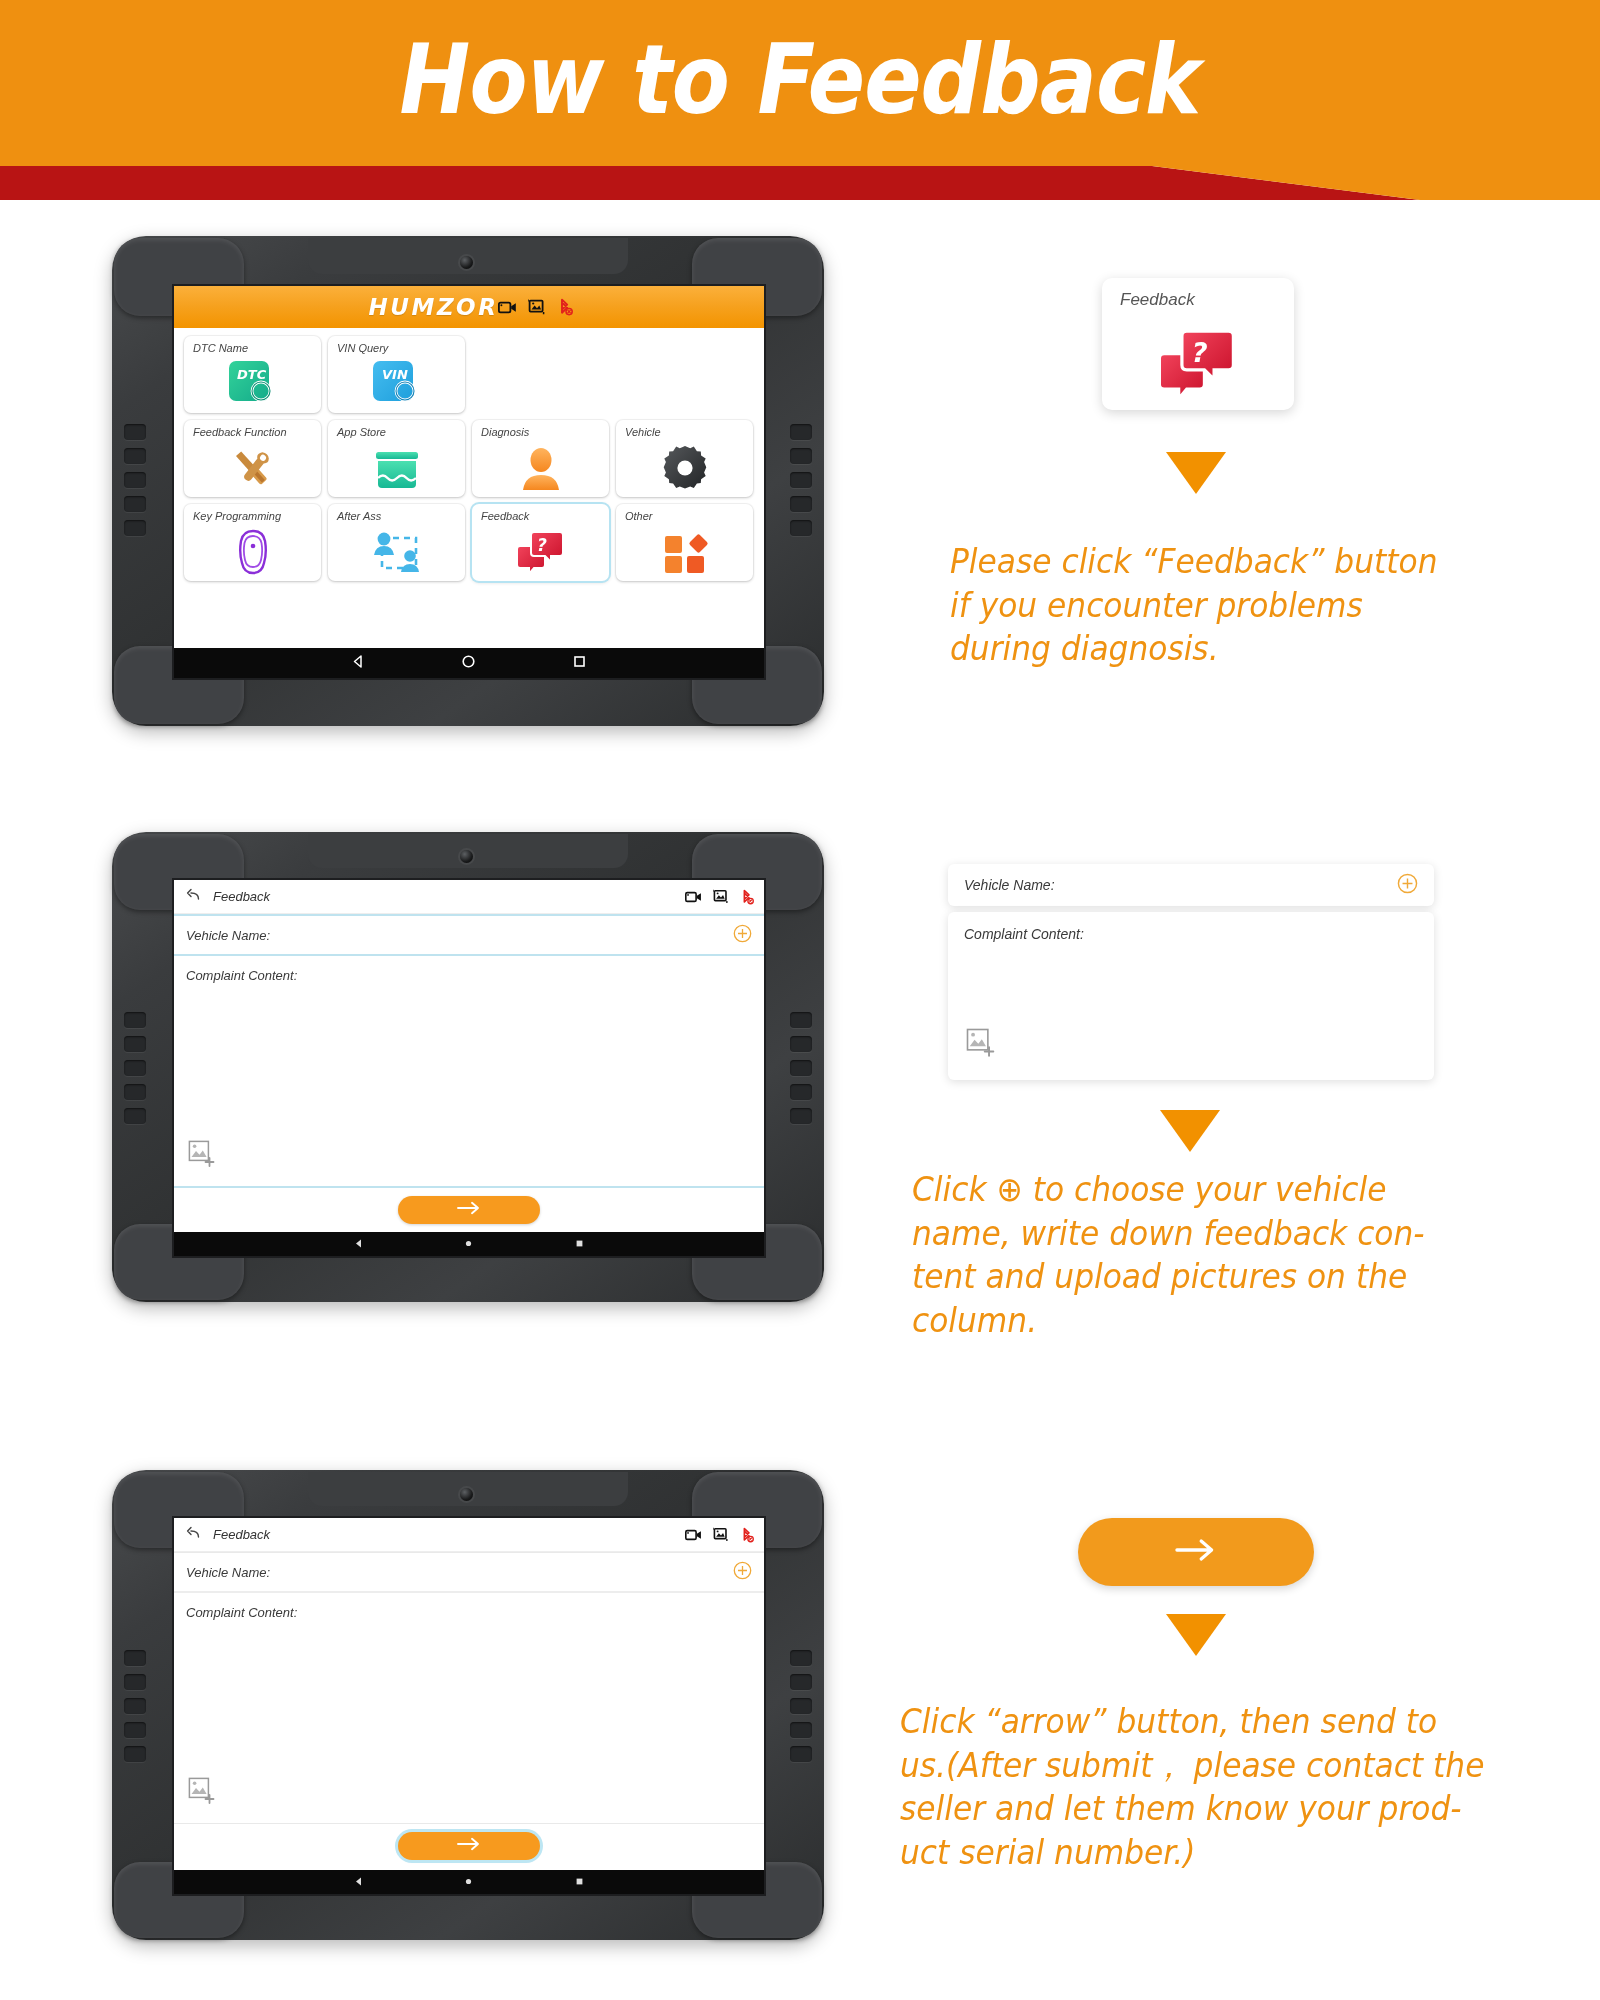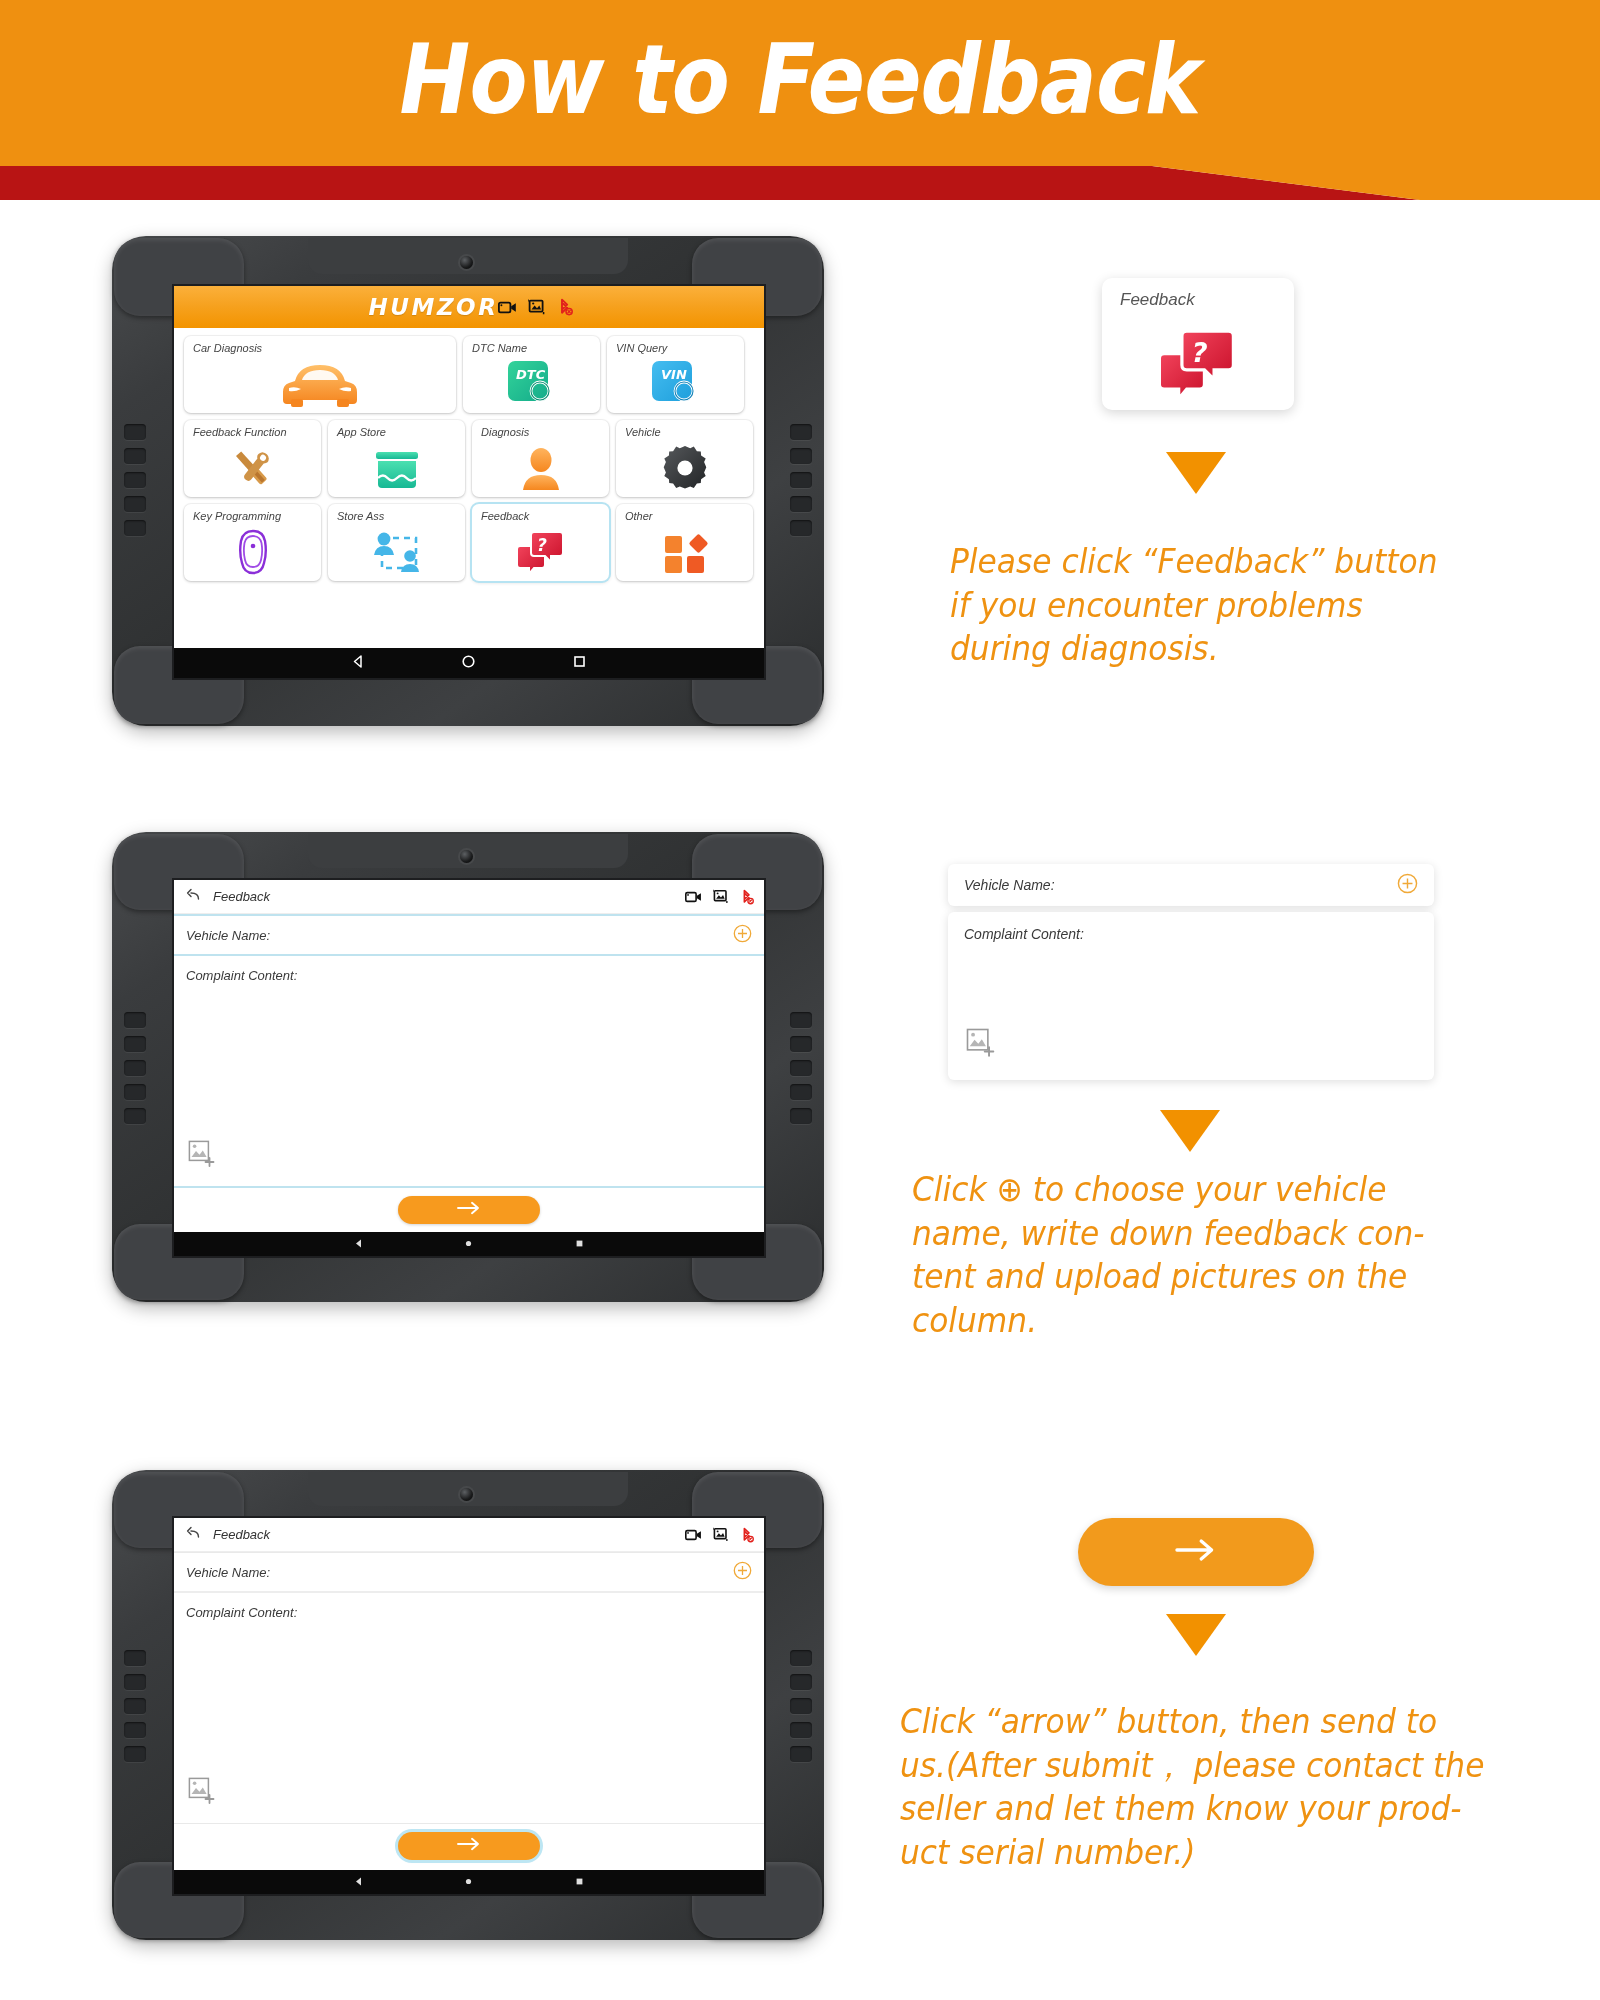--- a/index.html
+++ b/index.html
@@ -240,39 +240,20 @@
                   <circle cx="12.1" cy="13.6" r="3.1" fill="none" stroke="#e2211c" stroke-width="1.5"></circle>
                   <path d="M10.6 12.1 L13.6 15.1 M13.6 12.1 L10.6 15.1" stroke="#e2211c" stroke-width="1.3"></path>
                 </svg>
             </span>
           </div>
         </div>
 
         <div class="grid-wrap">
 
           <div class="grid-row">
-            <div class="card wide" style="width:272px;height:77px;">
-              <div class="card-label">Car Diagnosis</div>
-              <div class="card-icon" style="bottom:4px;">
-                <svg width="86" height="50" viewBox="0 0 86 50">
-                  <defs>
-                      <linearGradient id="cg" x1="0" y1="0" x2="0" y2="1">
-                        <stop offset="0" stop-color="#ffc069"></stop>
-                        <stop offset="1" stop-color="#f5851f"></stop>
-                      </linearGradient>
-                    </defs>
-                  <path d="M18 22 Q22 6 43 6 Q64 6 68 22 L74 24 Q80 26 80 33 L80 41 Q80 45 76 45 L68 45 Q64 45 64 41 L22 41 Q22 45 18 45 L10 45 Q6 45 6 41 L6 33 Q6 26 12 24 Z" fill="url(#cg)"></path>
-                  <path d="M25 21 Q28 11 43 11 Q58 11 61 21 Z" fill="#fff" opacity="0.92"></path>
-                  <path d="M12 29 Q18 27 24 30 Q18 33 12 32 Z" fill="#fff"></path>
-                  <path d="M74 29 Q68 27 62 30 Q68 33 74 32 Z" fill="#fff"></path>
-                  <rect x="14" y="40" width="12" height="8" rx="2" fill="#f5851f"></rect>
-                  <rect x="60" y="40" width="12" height="8" rx="2" fill="#f5851f"></rect>
-                </svg>
-              </div>
-            </div>
             <div class="card" style="width:137px;height:77px;">
               <div class="card-label">DTC Name</div>
               <div class="card-icon" style="bottom:3px;">
                 <svg width="56" height="52" viewBox="0 0 56 52">
                   <defs>
                       <linearGradient id="tg" x1="0" y1="0" x2="1" y2="1">
                         <stop offset="0" stop-color="#33d39a"></stop>
                         <stop offset="1" stop-color="#14ab8a"></stop>
                       </linearGradient>
                     </defs>
@@ -374,21 +355,21 @@
               <div class="card-label">Key Programming</div>
               <div class="card-icon">
                 <svg width="40" height="48" viewBox="0 0 40 48">
                   <path d="M20 3 q10 0 12 10 q2 12 -1 22 q-2 10 -11 10 q-9 0 -11 -10 q-3 -10 -1 -22 q2 -10 12 -10 z" fill="none" stroke="#8b2fd8" stroke-width="2.4"></path>
                   <path d="M20 8 q7 0 8.5 7 q1.5 9 -0.5 17 q-1.5 7 -8 7 q-6.5 0 -8 -7 q-2 -8 -0.5 -17 q1.5 -7 8.5 -7 z" fill="none" stroke="#a04ce6" stroke-width="1.8"></path>
                   <circle cx="20" cy="18" r="2.3" fill="#8b2fd8"></circle>
                 </svg>
               </div>
             </div>
             <div class="card" style="width:137px;height:77px;">
-              <div class="card-label">Store Ass</div>
+              <div class="card-label">After Ass</div>
               <div class="card-icon">
                 <svg width="54" height="48" viewBox="0 0 54 48">
                   <rect x="12" y="10" width="34" height="30" fill="none" stroke="#45b6e8" stroke-width="2.6" stroke-dasharray="6 5"></rect>
                   <circle cx="14" cy="11" r="6.4" fill="#45b6e8"></circle>
                   <path d="M4 27 q1.5 -9 10 -9 q8.5 0 10 9 Z" fill="#45b6e8"></path>
                   <circle cx="40" cy="28" r="5.8" fill="#45b6e8"></circle>
                   <path d="M31 44 q1.4 -8 9 -8 q7.6 0 9 8 Z" fill="#45b6e8"></path>
                 </svg>
               </div>
             </div>

